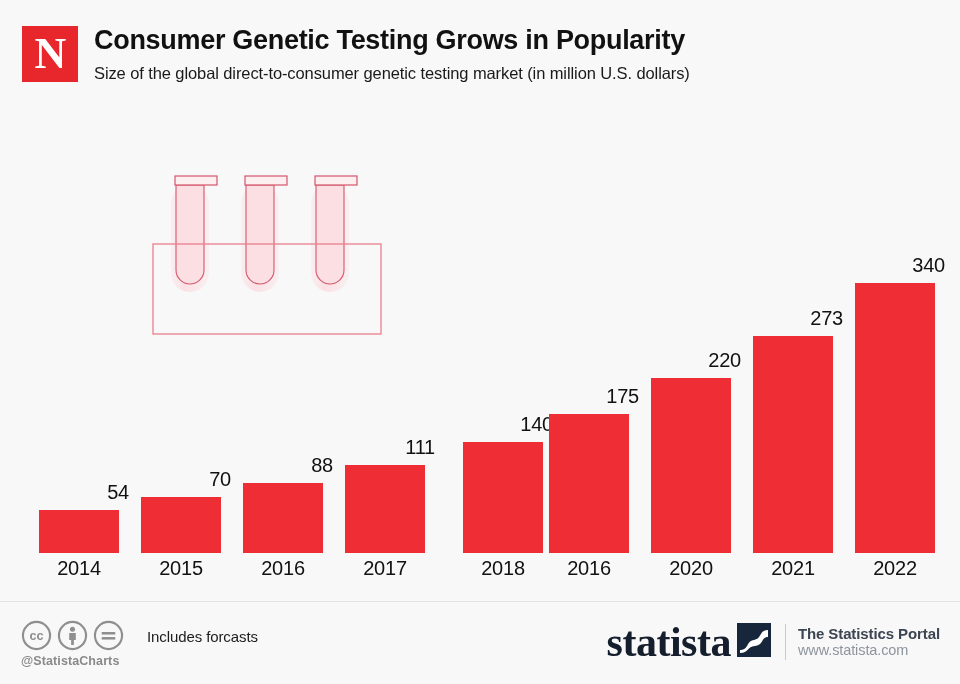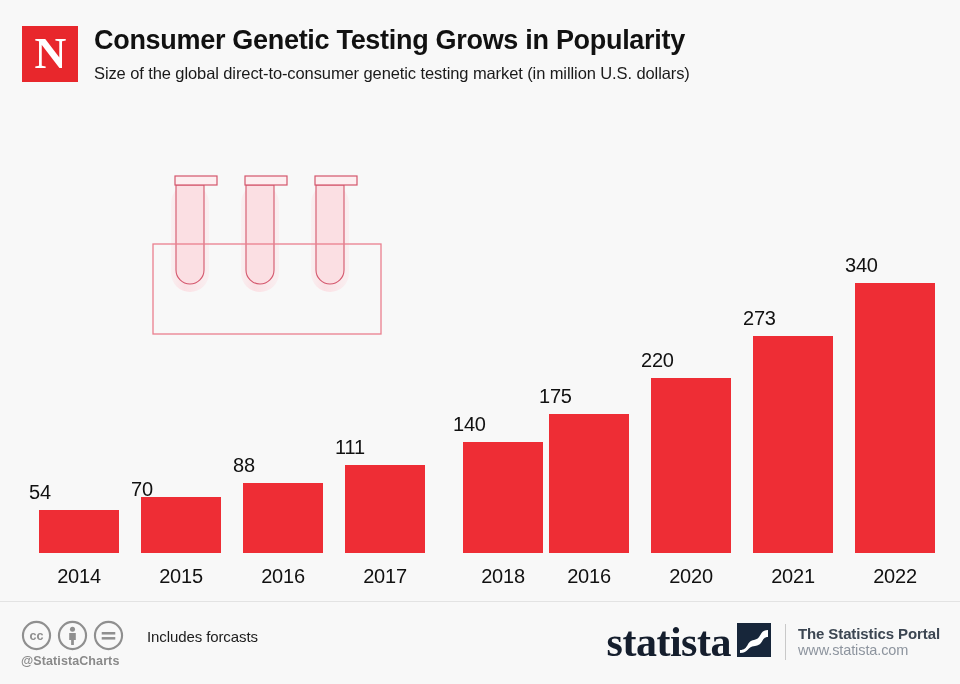--- a/index.html
+++ b/index.html
@@ -91,35 +91,35 @@
     position: absolute;
     bottom: 0;
     left: 0;
     width: 80px;
     background: #ee2d35;
   }
   .bar-value {
     position: absolute;
     left: -10px;
     width: 100px;
-    text-align: left;
+    text-align: right;
     font-size: 20px;
     color: #111111;
     letter-spacing: -0.2px;
   }
   .bar-category {
     position: absolute;
     top: 100%;
     left: -12px;
     width: 104px;
     text-align: center;
     font-size: 20px;
     color: #111111;
     letter-spacing: -0.2px;
-    padding-top: 12px;
+    padding-top: 4px;
   }
 
   
   #tube-illustration {
     position: absolute;
     left: 150px;
     top: 60px;
     width: 240px;
     height: 175px;
   }
@@ -249,21 +249,21 @@
     </div>
 
     <div id="plot">
         <div class="bar-group" style="left: 39px; height: 33px;">
           <div class="bar" style="height: 43px; background: rgb(238, 45, 53);"></div>
           <div class="bar-value" style="bottom: 49px; color: rgb(17, 17, 17);">54</div>
           <div class="bar-category">2014</div>
         </div>
         <div class="bar-group" style="left: 141px; height: 56px;">
           <div class="bar" style="height: 56px; background: rgb(238, 45, 53);"></div>
-          <div class="bar-value" style="bottom: 52px; color: rgb(17, 17, 17);">70</div>
+          <div class="bar-value" style="bottom: 62px; color: rgb(17, 17, 17);">70</div>
           <div class="bar-category">2015</div>
         </div>
         <div class="bar-group" style="left: 243px; height: 70px;">
           <div class="bar" style="height: 70px; background: rgb(238, 45, 53);"></div>
           <div class="bar-value" style="bottom: 76px; color: rgb(17, 17, 17);">88</div>
           <div class="bar-category">2016</div>
         </div>
         <div class="bar-group" style="left: 345px; height: 88px;">
           <div class="bar" style="height: 88px; background: rgb(238, 45, 53);"></div>
           <div class="bar-value" style="bottom: 94px; color: rgb(17, 17, 17);">111</div>

